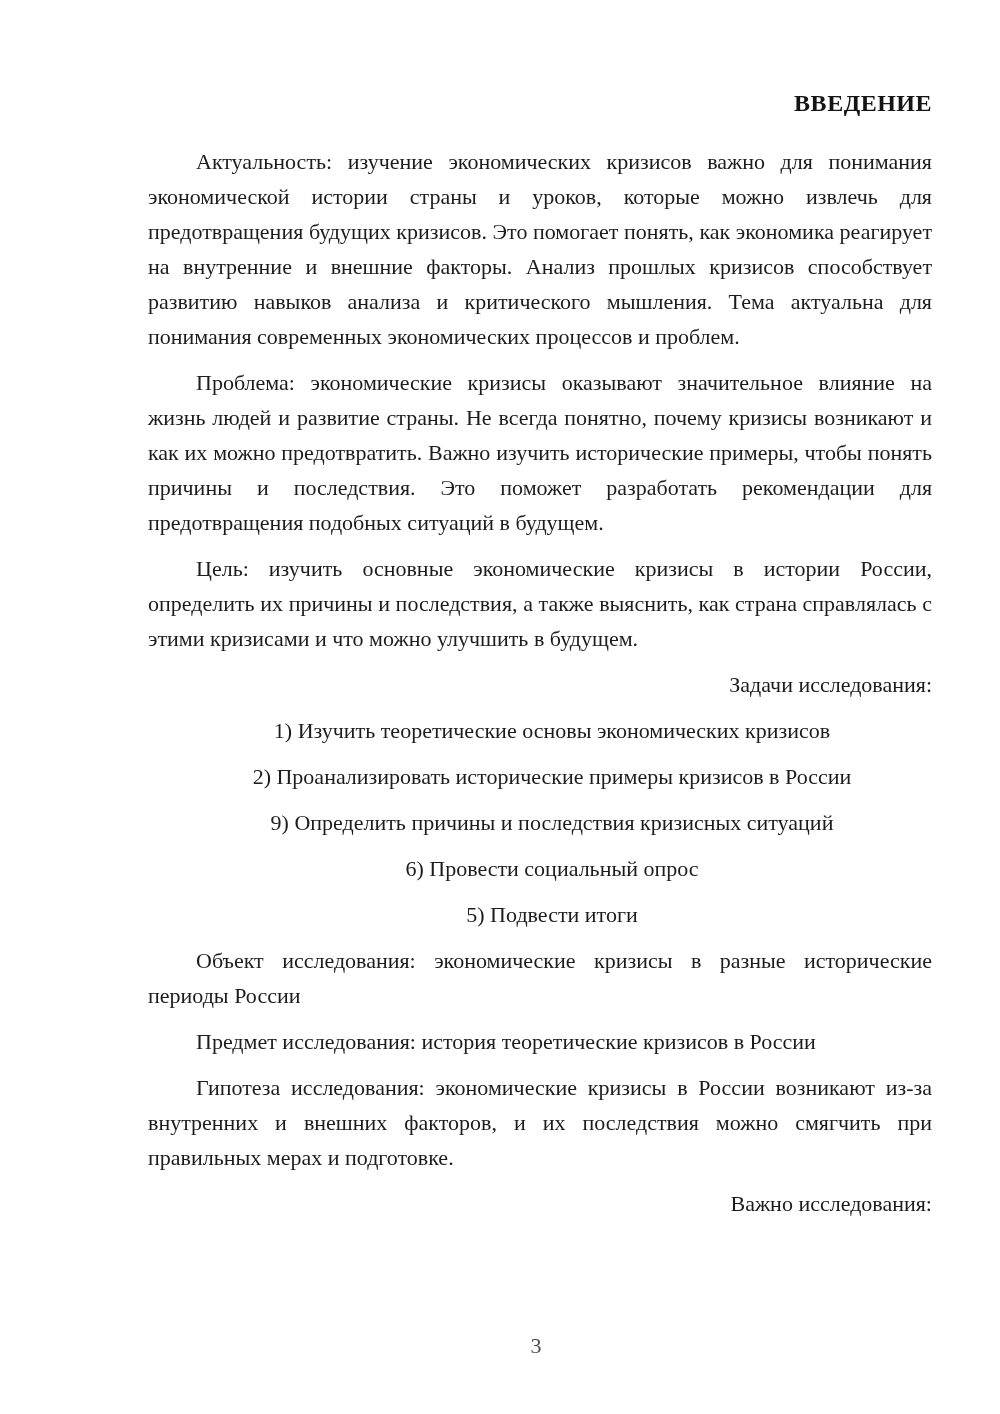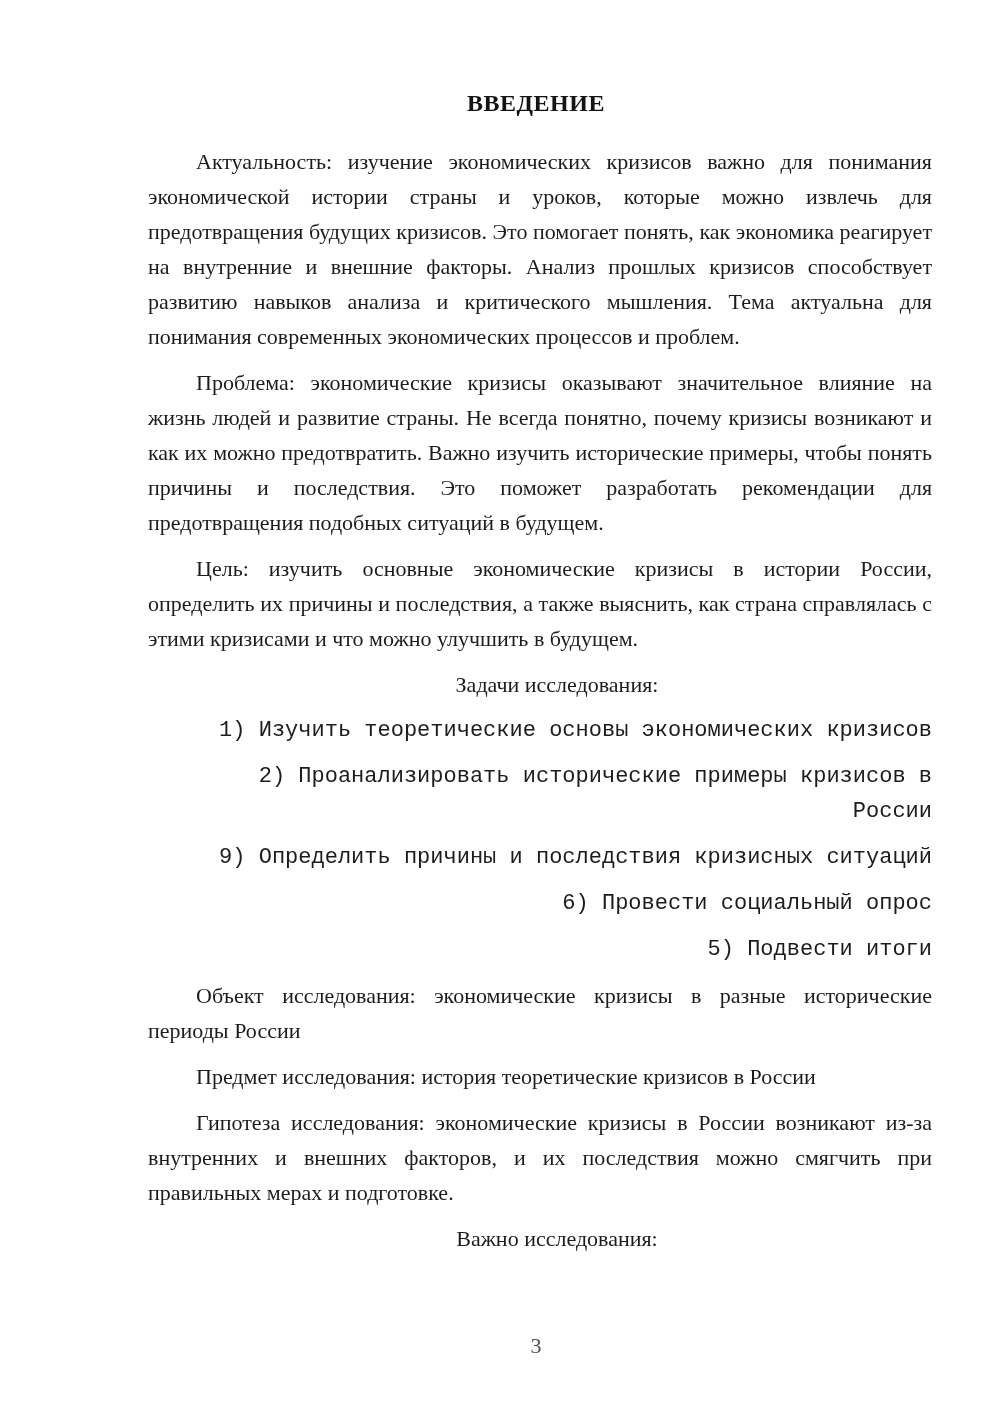--- a/index.html
+++ b/index.html
@@ -21,38 +21,37 @@
     top: 86px;
     width: 792px;
     color: #1c1c1c;
     font-size: 22px;
     line-height: 35px;
   }
   .doc-title {
     margin: 0 0 23px 0;
     font-size: 24px;
     font-weight: bold;
-    text-align: center;
+    text-align: right;
     letter-spacing: 0.5px;
     color: #141414;
   }
   .para {
     margin: 0 0 11px 8px;
     text-align: justify;
     text-indent: 48px;
   }
   .subhead {
     margin: 0 0 11px 0;
-    text-align: center;
+    text-align: right;
     text-indent: 42px;
   }
   .list-item {
     margin: 0 0 11px 32px;
-    text-align: right;
-    font-family: Liberation Mono, monospace;
+    text-align: center;
   }
   .page-number {
     position: absolute;
     top: 1328px;
     left: 140px;
     width: 792px;
     text-align: center;
     font-size: 22px;
     line-height: 35px;
     color: #4f4f4f;

